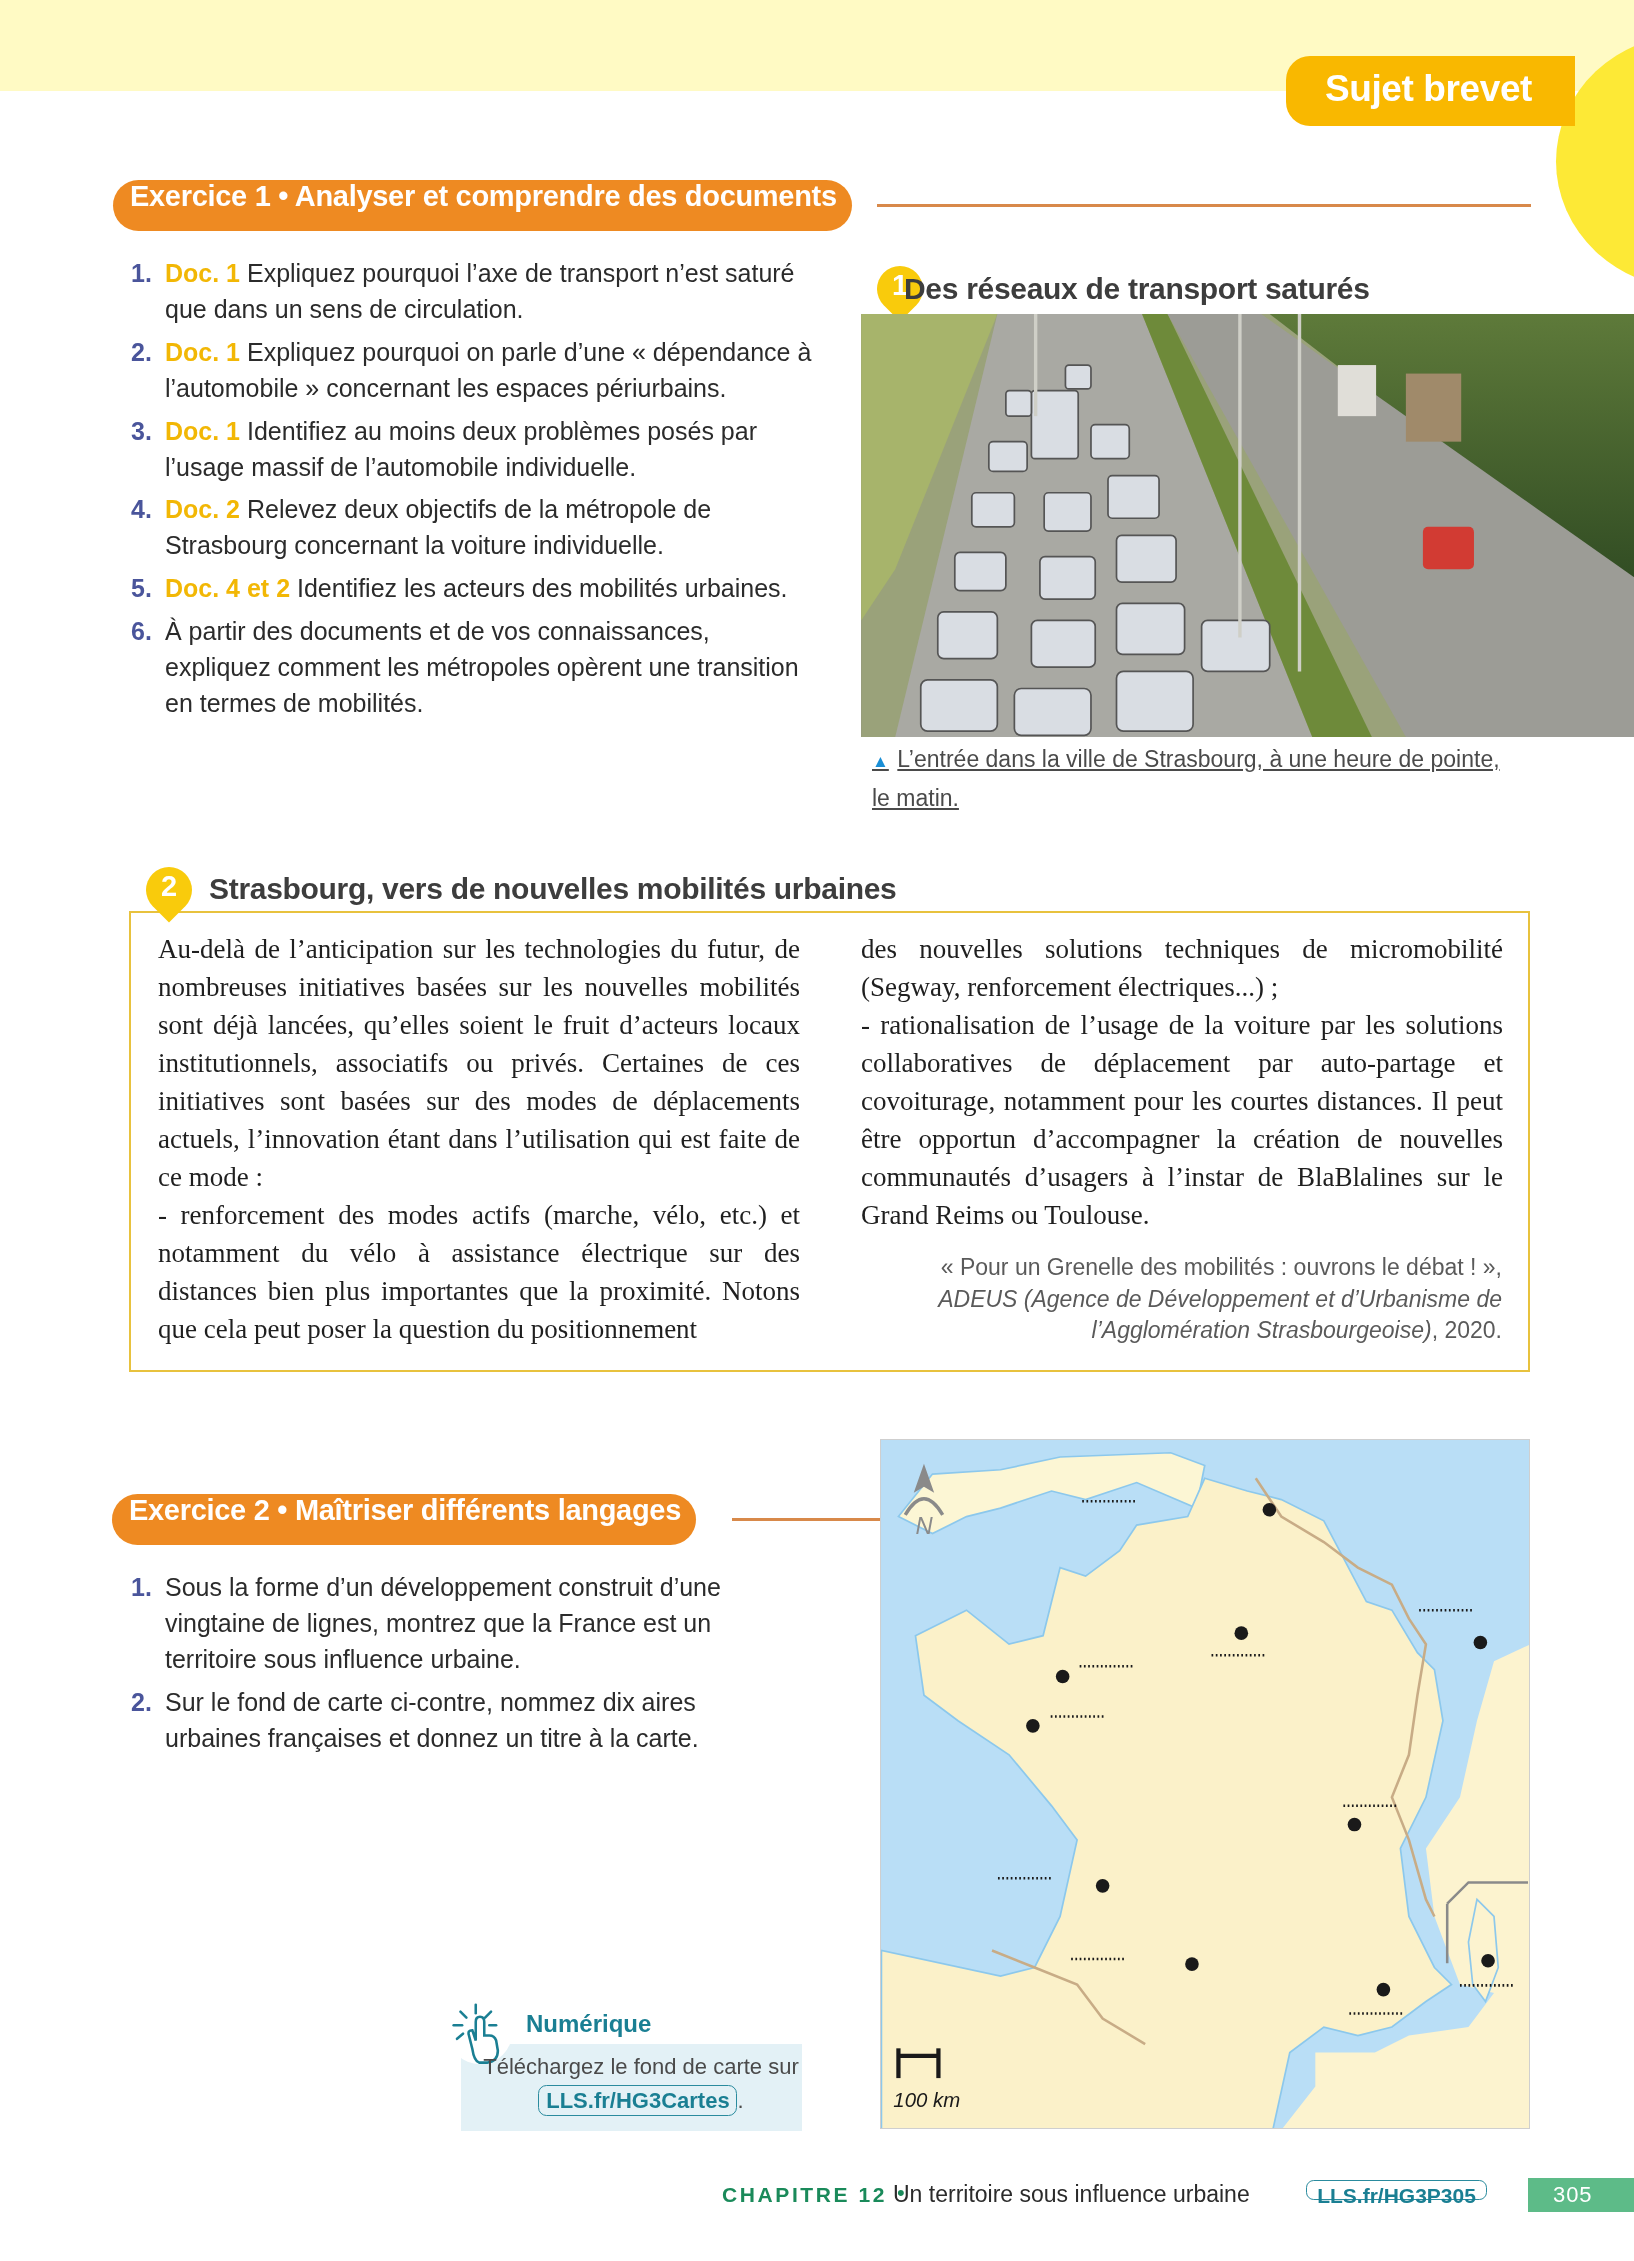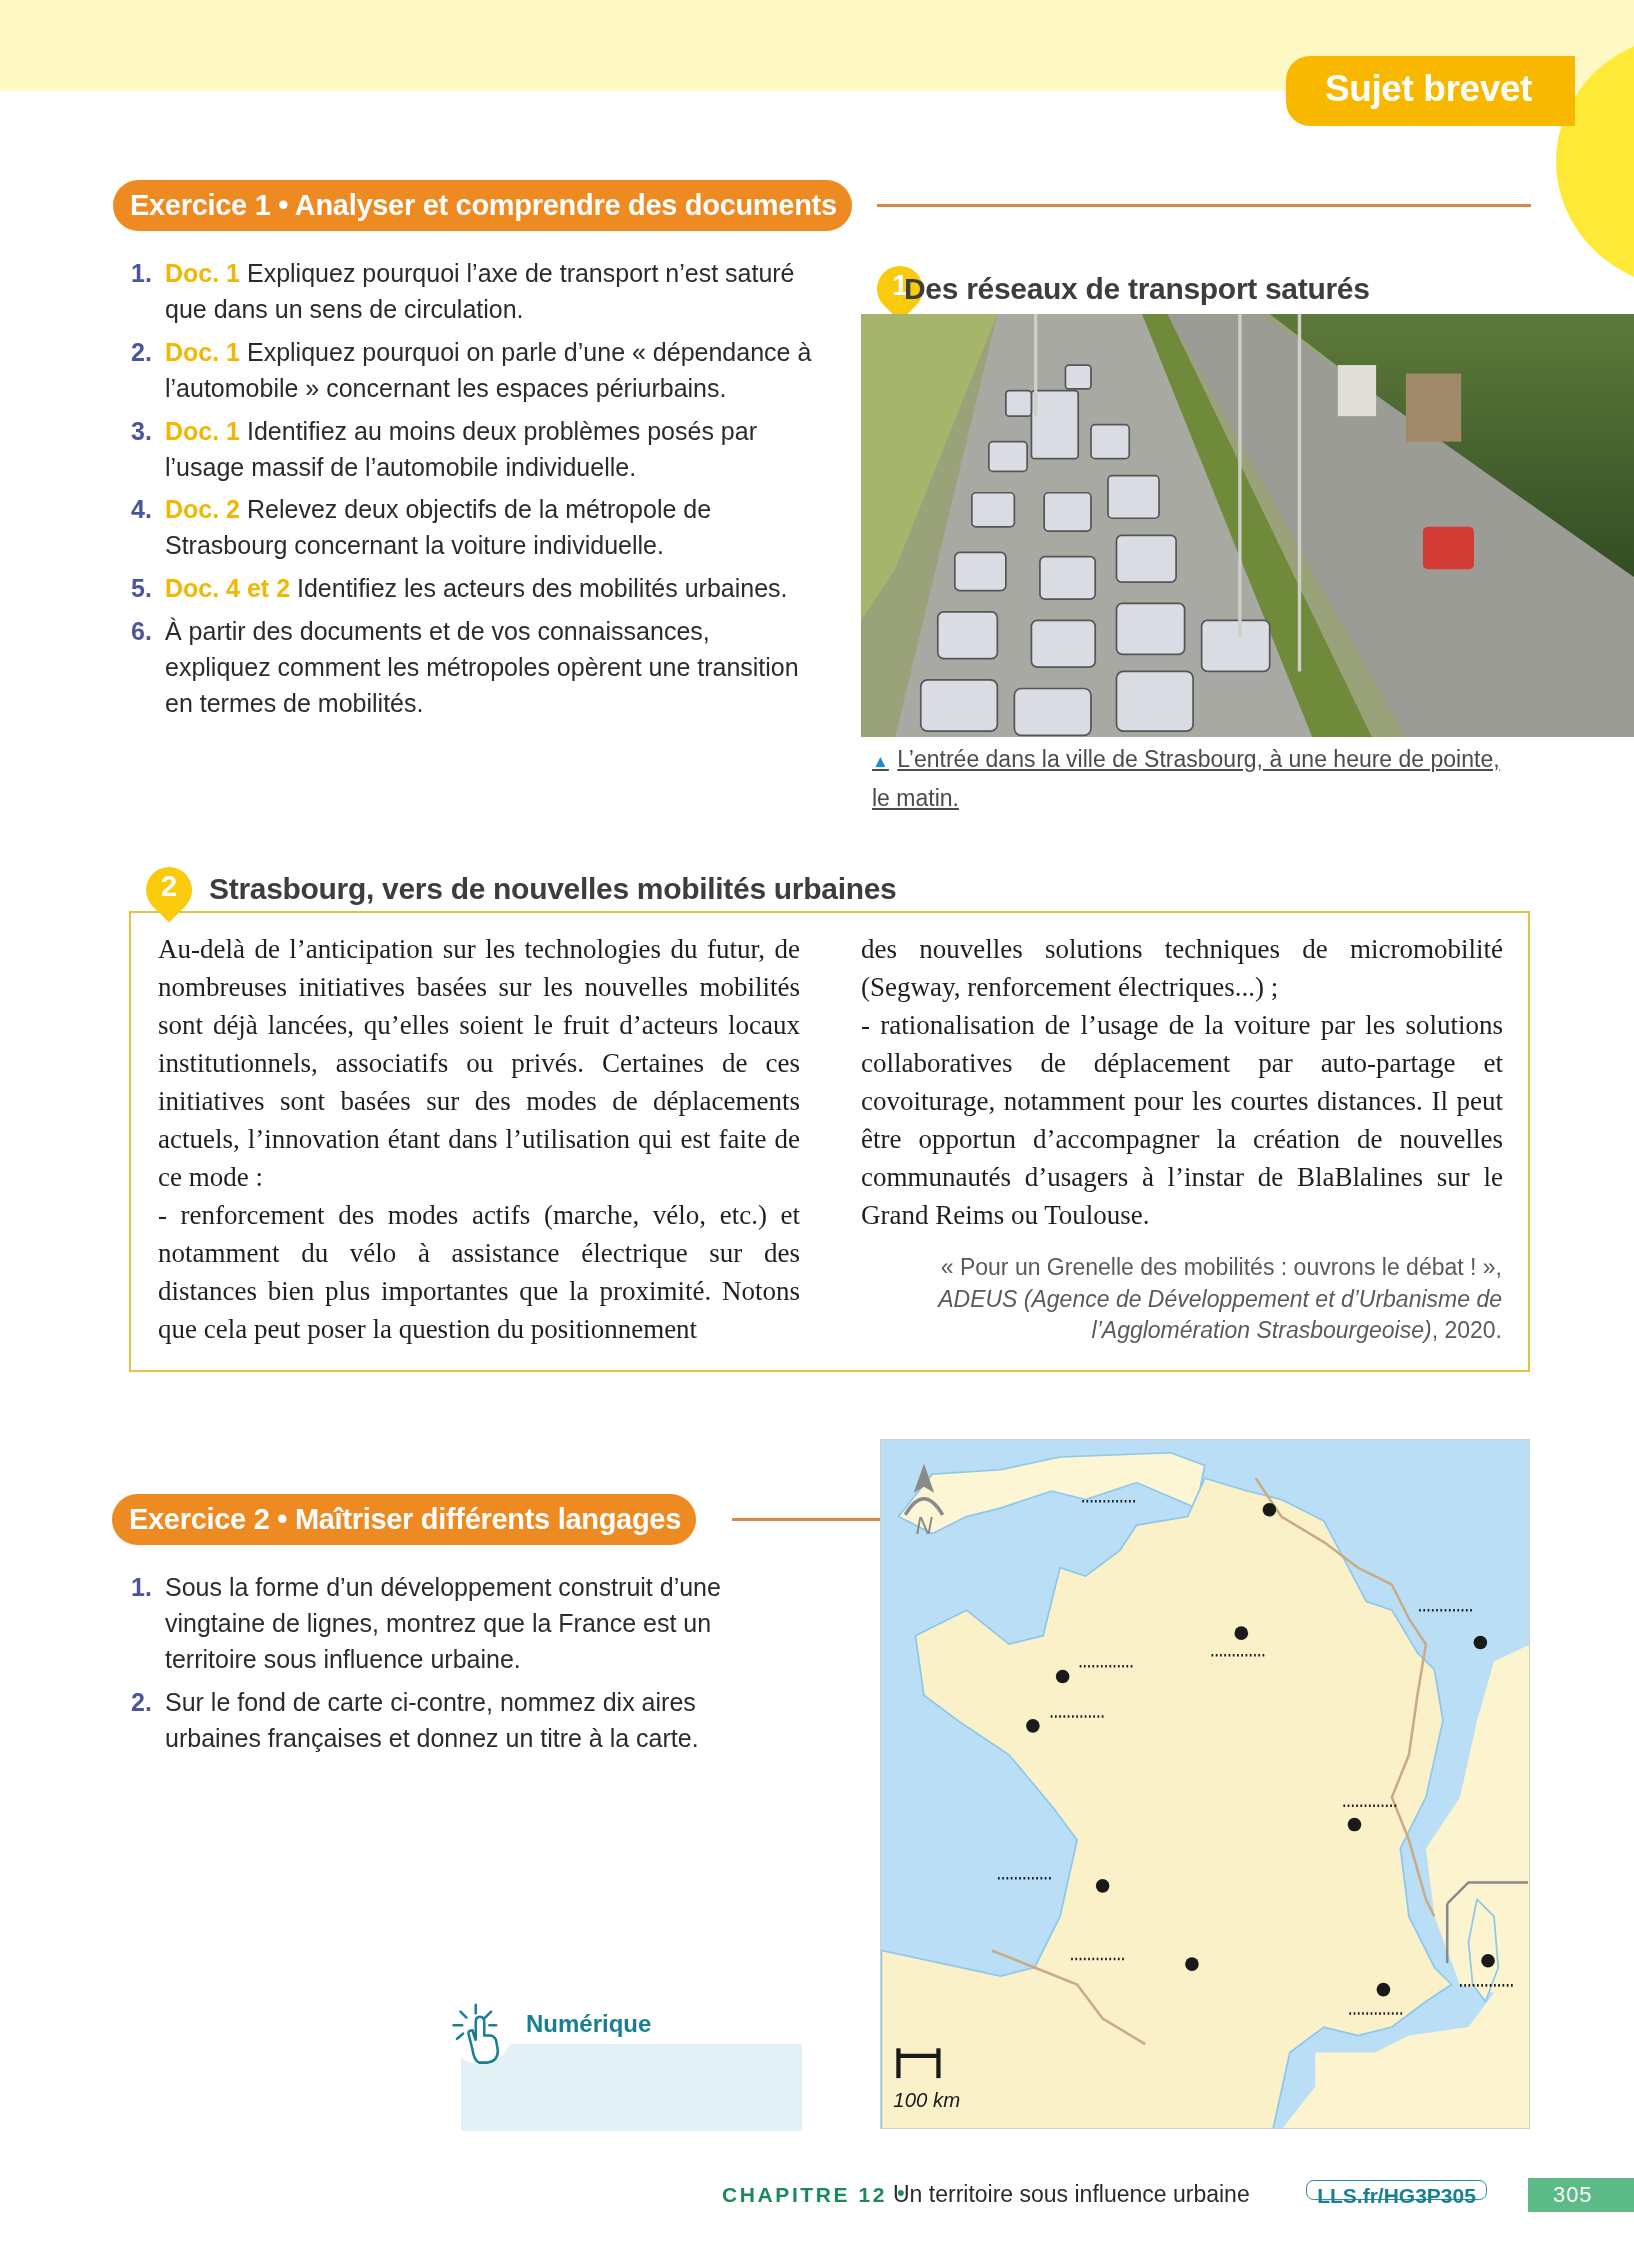--- a/index.html
+++ b/index.html
@@ -4,21 +4,21 @@
 <style>
   * { box-sizing: border-box; margin: 0; padding: 0; }
   html, body { width: 1635px; height: 2261px; background: #ffffff; overflow: hidden; }
   body { position: relative; font-family: "Liberation Sans", sans-serif; color: #2b2b2b; }
 
   .top-band { position: absolute; left: 0; top: 0; width: 1635px; height: 91px; background: #fffac4; }
   .sun-circle { position: absolute; left: 1556px; top: 34px; width: 272px; height: 255px; border-radius: 50%; background: #fde936; }
   .brevet-tab { position: absolute; left: 1286px; top: 56px; width: 289px; height: 70px; background: #f9b800; border-radius: 24px 0 0 24px; }
   .brevet-label { position: absolute; left: 1325px; top: 68px; font-family: "Liberation Sans", sans-serif; font-weight: bold; font-size: 37px; color: #ffffff; letter-spacing: -0.4px; }
 
-  .ex-header { position: absolute; height: 51px; background: #ee8a22; border-radius: 25.5px; color: #fff; font-weight: bold; font-size: 29px; display: flex; align-items: center; padding: 0 15.3px 0 17px; letter-spacing: -0.3px; }
+  .ex-header { position: absolute; height: 51px; background: #ee8a22; border-radius: 25.5px; color: #fff; font-weight: bold; font-size: 29px; display: flex; padding: 0 15.3px 0 17px; letter-spacing: -0.3px; }
   .ex-line { position: absolute; height: 2.6px; background: #d8894a; }
 
   .questions { position: absolute; list-style: none; font-size: 25px; line-height: 36px; color: #2b2b2b; }
   .questions li { position: relative; padding-left: 34px; margin-bottom: 6.8px; }
   .q-num { position: absolute; left: 0; top: 0; color: #4a559b; font-weight: bold; }
   .q-doc { color: #f2b705; font-weight: bold; }
 
   .doc-pin { position: absolute; width: 46px; height: 46px; background: #f9cb0c; border-radius: 50% 50% 50% 0; transform: rotate(-45deg); }
   .doc-num { position: absolute; width: 46px; text-align: center; color: #fff; font-weight: bold; font-size: 29px; }
   .doc-title { position: absolute; font-weight: bold; font-size: 30px; color: #3d3d3d; letter-spacing: -0.3px; }
@@ -211,20 +211,23 @@
       <line x1="30" y1="8" x2="30" y2="18"></line>
         <line x1="12" y1="16" x2="19" y2="23"></line>
         <line x1="48" y1="16" x2="41" y2="23"></line>
         <line x1="4" y1="32" x2="14" y2="32"></line>
         <line x1="46" y1="32" x2="54" y2="32"></line>
         <line x1="8" y1="48" x2="15" y2="42"></line>
       <path d="M26,60 L22,44 Q20,38 26,38 L30,50 L30,28 Q30,22 35,22 Q40,22 40,28 L40,44 L46,44 Q52,44 54,50 L56,62 Q56,74 44,76 L34,76 Q28,74 26,60 Z"></path>
     </g>
   </svg>
   <div class="num-title">Numérique</div>
+  <div class="num-text">
+    <span>Téléchargez le fond de carte sur </span><span class="lls-link">LLS.fr/HG3Cartes</span><span>.</span>
+  </div>
 </div>
 
 <div class="chap-label">CHAPITRE 12</div>
 <div class="chap-dot">•</div>
 <div class="chap-title">Un territoire sous influence urbaine</div>
 <div class="chap-link">LLS.fr/HG3P305</div>
 <div class="page-num">305</div>
 
 
 </body></html>

